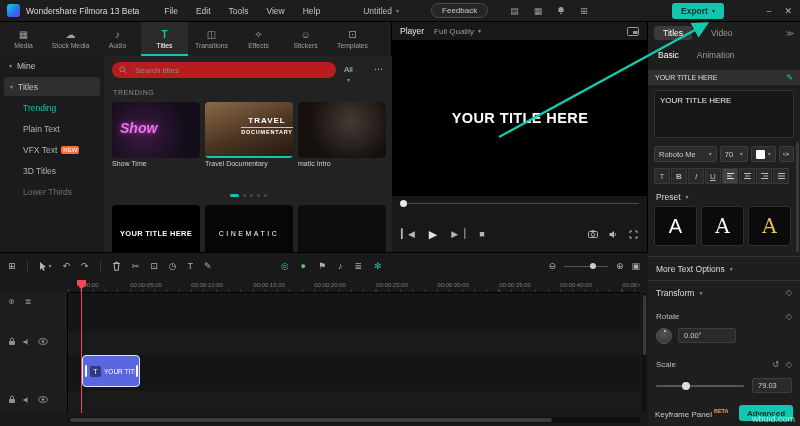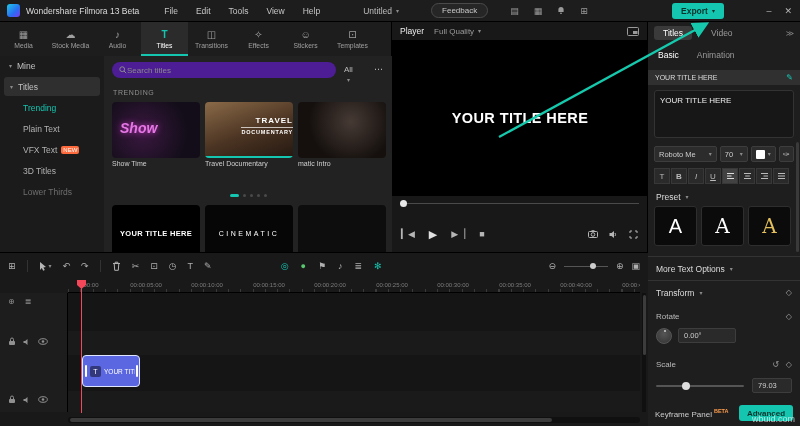--- a/index.html
+++ b/index.html
@@ -40,36 +40,36 @@
   .side{position:absolute;top:56px;left:0;width:104px;height:196px;background:#1b1b1b;overflow:hidden;}
   .side-row{display:flex;align-items:center;gap:5px;height:20px;padding:0 9px;font-size:8.5px;color:#c3c3c3;}
   .side-row.group{background:#2f2f2f;border-radius:3px;margin:1px 4px;padding:0 6px;height:19px;}
   .side-item{height:21px;display:flex;align-items:center;padding-left:23px;font-size:8.5px;color:#b2b2b2;gap:4px;}
   .side-item.active{color:#14c5b0;}
   .side-item.dim{color:#6f6f6f;}
   .badge-new{font-size:6px;color:#fff;background:#ff6b3d;border-radius:2px;padding:1px 2px;line-height:6px;}
 
   
   .mcontent{position:absolute;top:56px;left:104px;width:288px;height:196px;background:#222;overflow:hidden;}
-  .search-box{position:absolute;top:6px;left:8px;width:224px;height:16px;background:#4c1d95;
-              border-radius:8px;display:flex;align-items:center;padding:0 7px;gap:0;}
+  .search-box{position:absolute;top:6px;left:8px;width:224px;height:16px;background:#b91c1c;
+              border-radius:8px;display:flex;align-items:center;padding:0 7px;gap:8px;}
   .search-box input{flex:1;background:transparent;border:none;outline:none;color:#bbb;
                     font-size:8px;font-family:inherit;}
   .search-box input::placeholder{color:#8a8a8a;}
   .all-dd{position:absolute;top:9px;left:240px;display:flex;align-items:center;gap:3px;font-size:8px;color:#bbb;flex-direction:column;}
   .more-dots{position:absolute;top:8px;right:9px;font-size:9px;color:#bbb;}
   .sec-label{position:absolute;top:33px;left:9px;font-size:7px;letter-spacing:.6px;color:#8f8f8f;}
   .card{position:absolute;width:88px;height:56px;border-radius:4px;overflow:hidden;background:#111;}
   .caption{position:absolute;top:104px;font-size:7px;color:#cfcfcf;white-space:nowrap;}
   .card1{left:8px;top:46px;background:radial-gradient(circle at 35% 55%,#3a1840 0%,#120d18 70%);}
   .card1 .show-txt{position:absolute;left:8px;top:18px;font-size:14px;font-style:italic;font-weight:bold;
                    color:#e678e6;text-shadow:0 0 6px #c238c2;}
   .card2{left:101px;top:46px;background:linear-gradient(160deg,#8a6a48 0%,#4a3322 55%,#241811 100%);}
   .card2 .sel-bar{position:absolute;left:0;right:0;bottom:0;height:2px;background:#14c5b0;}
-  .tdoc{position:absolute;left:0;right:0;top:14px;text-align:right;color:#fff;padding-left:36px;}
+  .tdoc{position:absolute;left:0;right:0;top:14px;text-align:center;color:#fff;padding-left:36px;}
   .tdoc .l1{font-size:8px;font-weight:bold;letter-spacing:1px;}
   .tdoc .l2{font-size:5.5px;font-weight:bold;letter-spacing:.8px;border-top:1px solid rgba(255,255,255,.7);
             display:inline-block;padding-top:1px;margin-top:1px;}
   .card3{left:194px;top:46px;background:radial-gradient(circle at 60% 35%,#463a34 0%,#15100e 65%);}
   .dots{position:absolute;top:138px;left:0;right:0;display:flex;justify-content:center;align-items:center;gap:4px;}
   .dot{width:3px;height:3px;border-radius:50%;background:#4a4a4a;}
   .dot.active{width:9px;height:3px;border-radius:2px;background:#14c5b0;}
   .card4{left:8px;top:149px;background:#000;display:flex;align-items:center;justify-content:center;}
   .card4 .ytitle{font-size:7.5px;font-weight:bold;color:#fff;letter-spacing:.3px;}
   .card5{left:101px;top:149px;background:#060606;display:flex;align-items:center;justify-content:center;}

